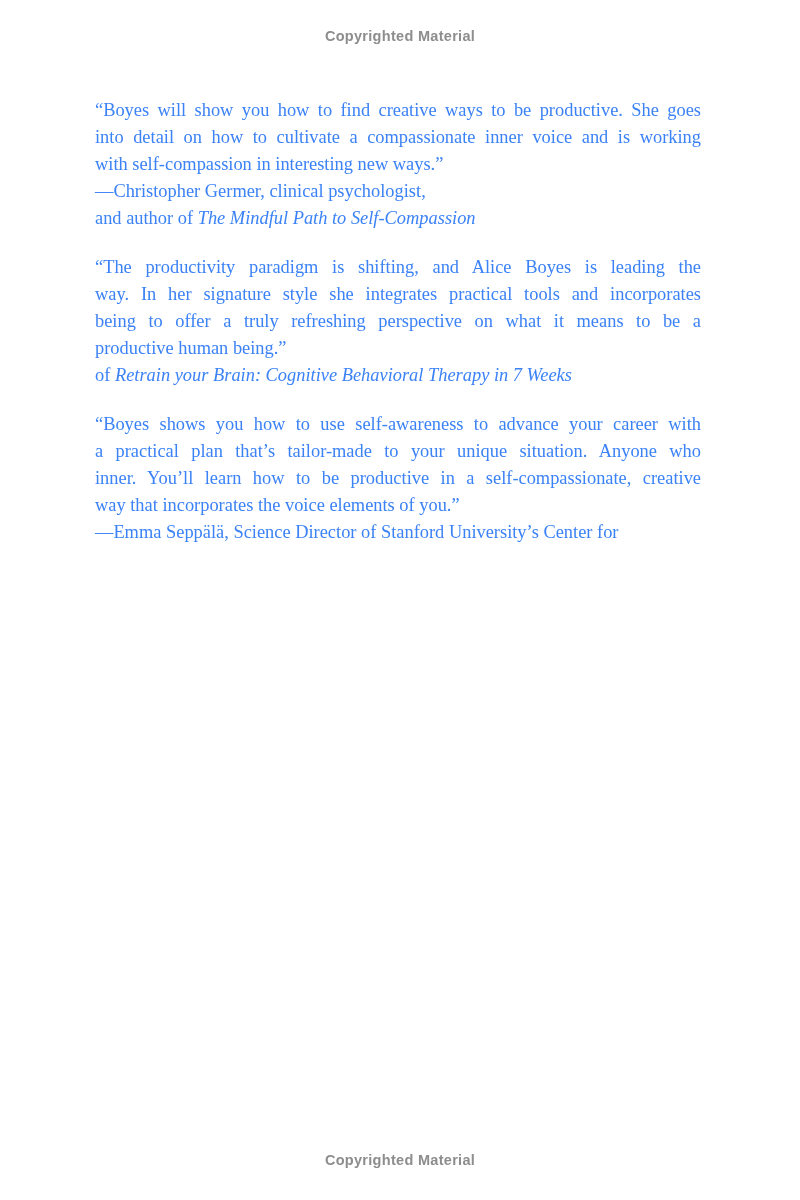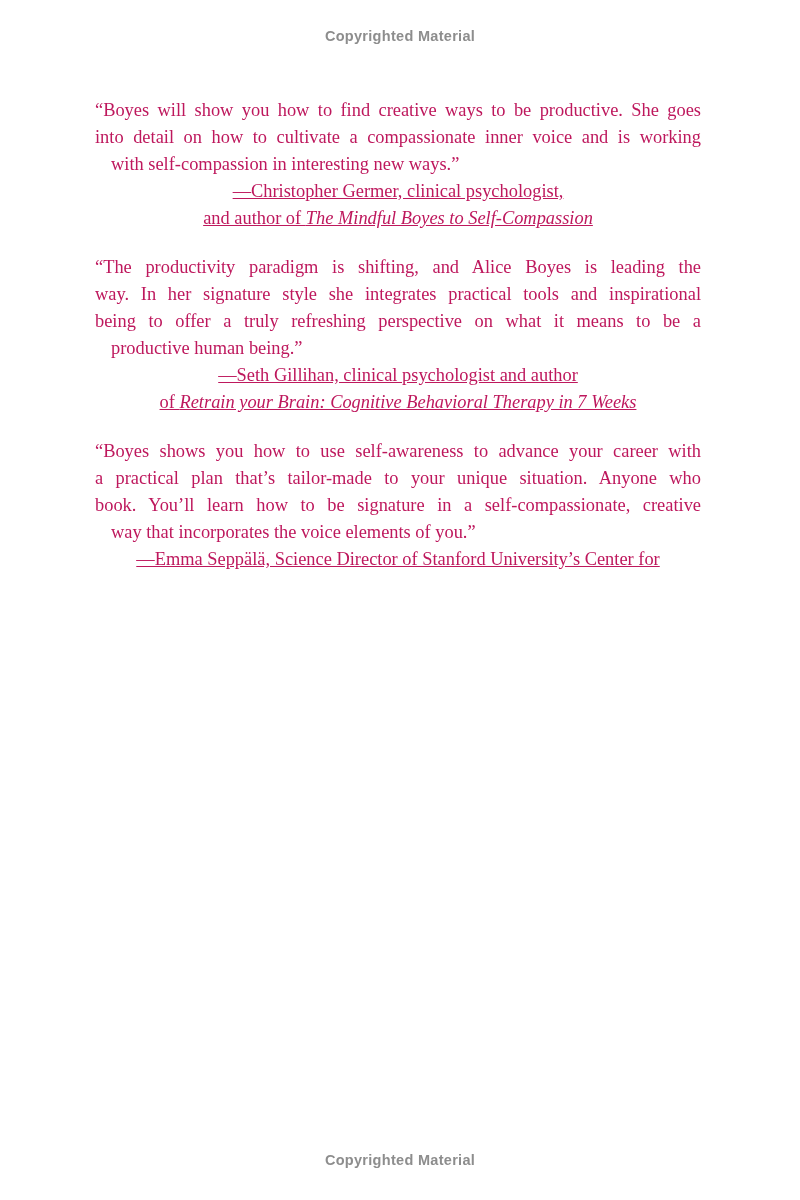--- a/index.html
+++ b/index.html
@@ -30,71 +30,69 @@
   }
   .watermark.top { top: 28px; }
   .watermark.bottom { top: 1152px; }
   .content {
     position: absolute;
     left: 95px;
     top: 97px;
     width: 606px;
     font-size: 18.4px;
     line-height: 27px;
-    color: #be185d;
+    color: #3b82f6;
   }
   .praise-block { margin-bottom: 22px; }
   .quote-line {
     text-align: justify;
     text-align-last: justify;
     white-space: normal;
   }
   .quote-line.last {
     text-align: left;
     text-align-last: left;
-    margin-left: 16px;
   }
-  .attr-line { text-align: center; text-decoration: underline; }
+  .attr-line { text-align: left; }
   .attr-line em { font-style: italic; }
 </style>
 </head>
 <body>
 
 <div class="page">
   <div class="watermark top">Copyrighted Material</div>
 
   <main class="content" id="praise-container">
       <section class="praise-block">
         <div>
           <div class="quote-line">“Boyes will show you how to find creative ways to be productive. She goes</div>
           <div class="quote-line">into detail on how to cultivate a compassionate inner voice and is working</div>
           <div class="quote-line last">with self-compassion in interesting new ways.”</div>
         </div>
         <div>
           <div class="attr-line"><span>—Christopher Germer, clinical psychologist,</span></div>
-          <div class="attr-line"><span>and author of </span><em>The Mindful Boyes to Self-Compassion</em></div>
+          <div class="attr-line"><span>and author of </span><em>The Mindful Path to Self-Compassion</em></div>
         </div>
       </section>
       <section class="praise-block">
         <div>
           <div class="quote-line">“The productivity paradigm is shifting, and Alice Boyes is leading the</div>
-          <div class="quote-line">way. In her signature style she integrates practical tools and inspirational</div>
+          <div class="quote-line">way. In her signature style she integrates practical tools and incorporates</div>
           <div class="quote-line">being to offer a truly refreshing perspective on what it means to be a</div>
           <div class="quote-line last">productive human being.”</div>
         </div>
         <div>
-          <div class="attr-line"><span>—Seth Gillihan, clinical psychologist and author</span></div>
           <div class="attr-line"><span>of </span><em>Retrain your Brain: Cognitive Behavioral Therapy in 7 Weeks</em></div>
         </div>
       </section>
       <section class="praise-block">
         <div>
           <div class="quote-line">“Boyes shows you how to use self-awareness to advance your career with</div>
           <div class="quote-line">a practical plan that’s tailor-made to your unique situation. Anyone who</div>
-          <div class="quote-line">book. You’ll learn how to be signature in a self-compassionate, creative</div>
+          <div class="quote-line">inner. You’ll learn how to be productive in a self-compassionate, creative</div>
           <div class="quote-line last">way that incorporates the voice elements of you.”</div>
         </div>
         <div>
           <div class="attr-line"><span>—Emma Seppälä, Science Director of Stanford University’s Center for</span></div>
         </div>
       </section>
     </main>
 
   <div class="watermark bottom">Copyrighted Material</div>
 </div>

